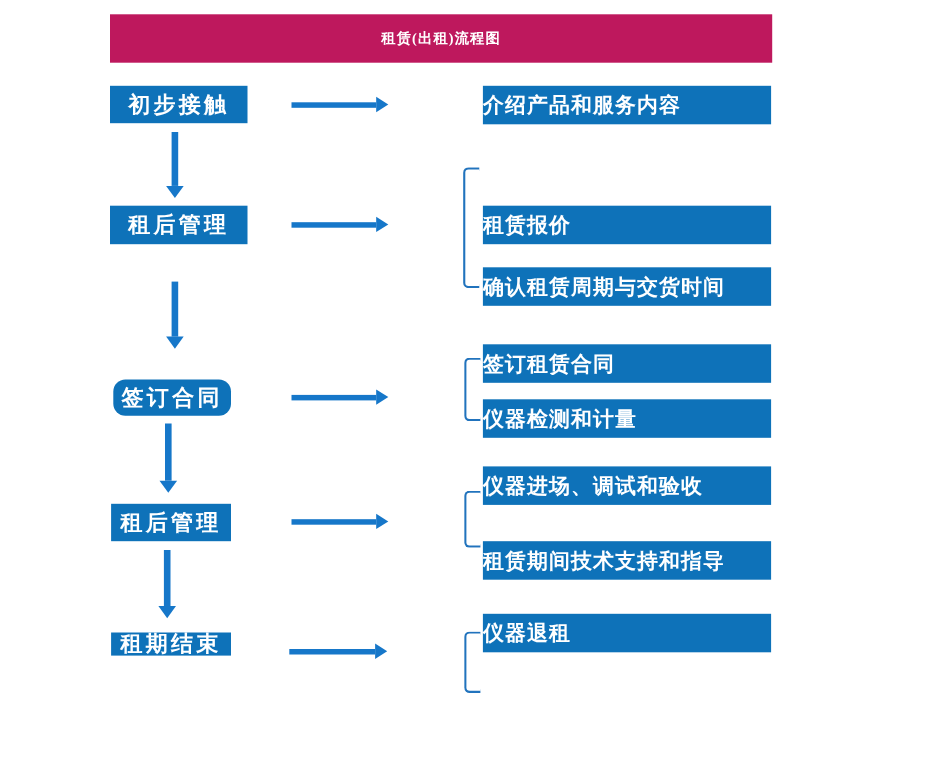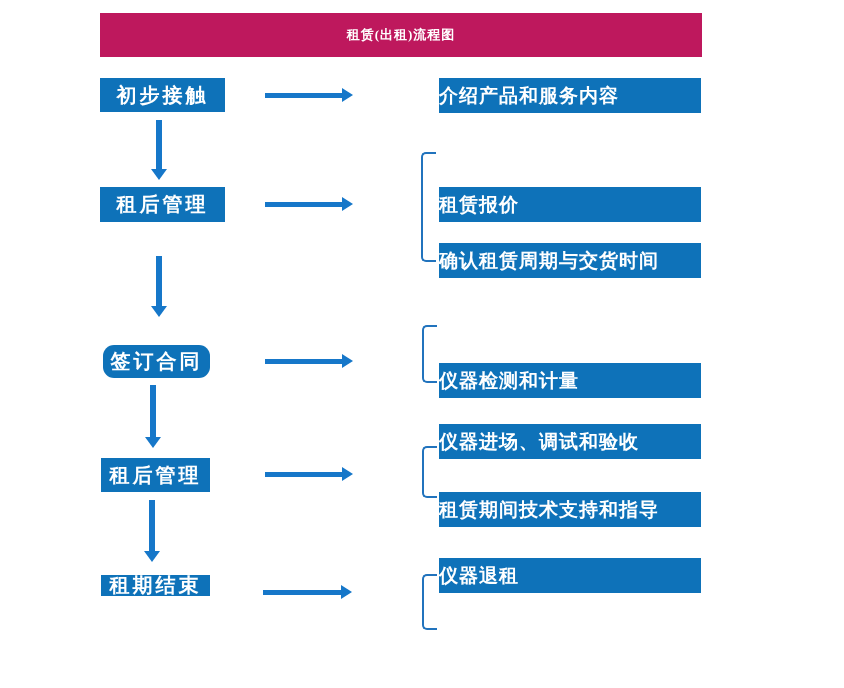--- a/index.html
+++ b/index.html
@@ -115,18 +115,19 @@
   </div>
 
   <div class="bracket" id="b0"></div>
   <div class="bracket" id="b1"></div>
   <div class="bracket" id="b2"></div>
   <div class="bracket" id="b3"></div>
 
   <div class="detail" id="d0">介绍产品和服务内容</div>
   <div class="detail" id="d2">租赁报价</div>
   <div class="detail" id="d3">确认租赁周期与交货时间</div>
+  <div class="detail" id="d4">签订租赁合同</div>
   <div class="detail" id="d5">仪器检测和计量</div>
   <div class="detail" id="d6">仪器进场、调试和验收</div>
   <div class="detail" id="d7">租赁期间技术支持和指导</div>
   <div class="detail" id="d8">仪器退租</div>
 
 </div>
 
 </body></html>

